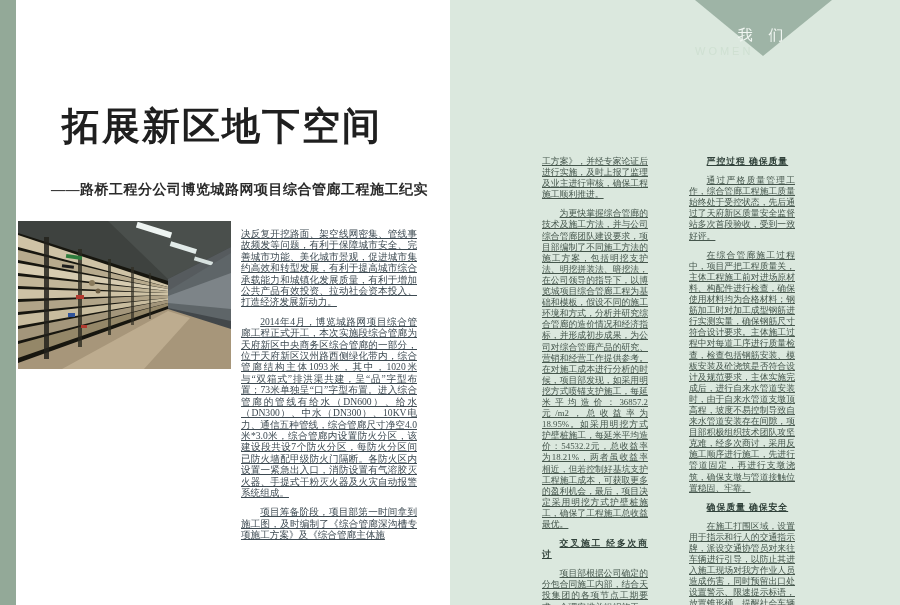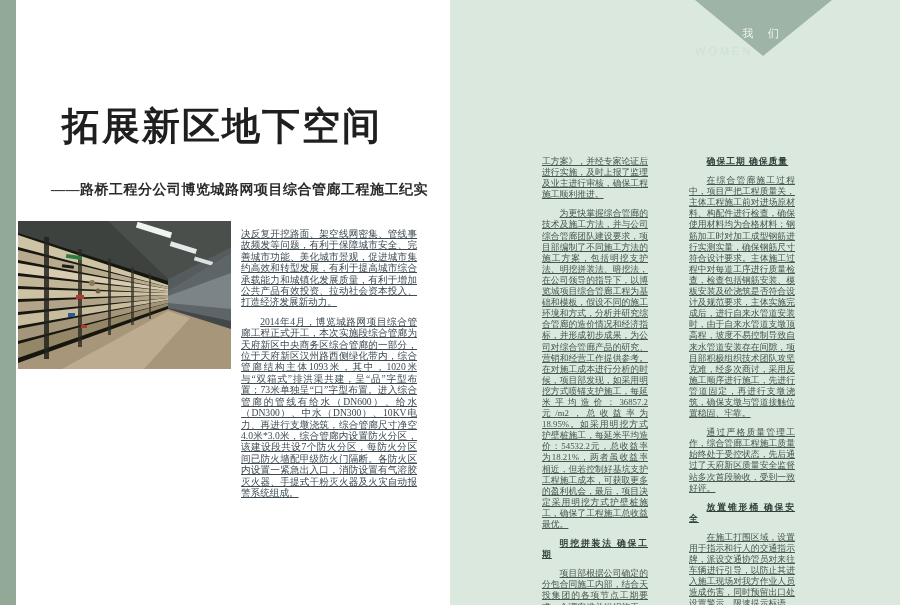--- a/index.html
+++ b/index.html
@@ -44,21 +44,21 @@
   .corner-tab{position:absolute;left:245px;top:0;width:137px;height:58px;}
   .corner-tab svg{display:block;width:100%;height:100%;}
   .tab-en{
     position:absolute;left:0;top:29px;width:137px;text-align:left;
     font-family:"Liberation Sans",sans-serif;font-size:11px;letter-spacing:3px;
     color:#cfe0d2;
     margin-top:16px;
   }
   .tab-zh{
     position:absolute;left:0;top:26px;width:137px;text-align:center;
-    font-size:11px;letter-spacing:6px;color:#f2f7f3;
+    font-size:15px;letter-spacing:6px;color:#f2f7f3;
   }
 </style>
 </head>
 <body>
 
 <div class="left-strip"></div>
 
 <div class="page-left">
   <div class="article-title">拓展新区地下空间</div>
   <div class="article-subtitle">——路桥工程分公司博览城路网项目综合管廊工程施工纪实</div>
@@ -107,39 +107,40 @@
       <rect x="63" y="104" width="6" height="3" fill="#b13a2f"></rect>
       <circle cx="74" cy="62" r="3" fill="#8a7b5c"></circle>
       <circle cx="80" cy="70" r="2.5" fill="#6e5f45"></circle>
     </svg>
   </div>
 
   <div id="col-left-1" class="col col-left">
     </div>
   <div id="col-left-2" class="col col-left">
       <p class="">决反复开挖路面、架空线网密集、管线事故频发等问题，有利于保障城市安全、完善城市功能、美化城市景观，促进城市集约高效和转型发展，有利于提高城市综合承载能力和城镇化发展质量，有利于增加公共产品有效投资、拉动社会资本投入、打造经济发展新动力。</p>
-      <p class="indent">2014年4月，博览城路网项目综合管廊工程正式开工，本次实施段综合管廊为天府新区中央商务区综合管廊的一部分，位于天府新区汉州路西侧绿化带内，综合管廊结构主体1093米，其中，1020米与“双箱式”排洪渠共建，呈“品”字型布置；73米单独呈“口”字型布置。进入综合管廊的管线有给水（DN600）、给水（DN300）、中水（DN300）、10KV电力、再进行支墩浇筑，综合管廊尺寸净空4.0米*3.0米，综合管廊内设置防火分区，该建设段共设7个防火分区，每防火分区间已防火墙配甲级防火门隔断。各防火区内设置一紧急出入口，消防设置有气溶胶灭火器、手提式干粉灭火器及火灾自动报警系统组成。</p>
+      <p class="indent">2014年4月，博览城路网项目综合管廊工程正式开工，本次实施段综合管廊为天府新区中央商务区综合管廊的一部分，位于天府新区汉州路西侧绿化带内，综合管廊结构主体1093米，其中，1020米与“双箱式”排洪渠共建，呈“品”字型布置；73米单独呈“口”字型布置。进入综合管廊的管线有给水（DN600）、给水（DN300）、中水（DN300）、10KV电力、通信五种管线，综合管廊尺寸净空4.0米*3.0米，综合管廊内设置防火分区，该建设段共设7个防火分区，每防火分区间已防火墙配甲级防火门隔断。各防火区内设置一紧急出入口，消防设置有气溶胶灭火器、手提式干粉灭火器及火灾自动报警系统组成。</p>
+      <p class="indent">项目筹备阶段，项目部第一时间拿到施工图，及时编制了《综合管廊深沟槽专项施工方案》及《综合管廊主体施</p>
     </div>
 </div>
 
 <div class="page-right">
   <div class="corner-tab">
     <svg viewBox="0 0 137 58" preserveAspectRatio="none">
       <polygon points="0,0 137,0 68,56" fill="#9eb4a6"></polygon>
     </svg>
     <div class="tab-en">WOMEN</div>
     <div class="tab-zh">我 们</div>
   </div>
 
   <div id="col-right-1" class="col col-right">
       <p class="">工方案》，并经专家论证后进行实施，及时上报了监理及业主进行审核，确保工程施工顺利推进。</p>
       <p class="indent">为更快掌握综合管廊的技术及施工方法，并与公司综合管廊团队建设要求，项目部编制了不同施工方法的施工方案，包括明挖支护法、明挖拼装法、暗挖法，在公司领导的指导下，以博览城项目综合管廊工程为基础和模板，假设不同的施工环境和方式，分析并研究综合管廊的造价情况和经济指标，并形成初步成果，为公司对综合管廊产品的研究、营销和经营工作提供参考。在对施工成本进行分析的时候，项目部发现，如采用明挖方式喷锚支护施工，每延米平均造价：36857.2元/m2，总收益率为18.95%。如采用明挖方式护壁桩施工，每延米平均造价：54532.2元，总收益率为18.21%，两者虽收益率相近，但若控制好基坑支护工程施工成本，可获取更多的盈利机会，最后，项目决定采用明挖方式护壁桩施工，确保了工程施工总收益最优。</p>
-      <p class="heading">明挖拼装法 确保工期</p>
+      <p class="heading">交叉施工 经多次商讨</p>
       <p class="indent">项目部根据公司确定的分包合同施工内部，结合天投集团的各项节点工期要求，合理安排并组织施工：要求排洪渠前期具备的施工条件段（宁波路至南京路）先行施工排洪渠及综合综合管廊、道路部</p>
     </div>
   <div id="col-right-2" class="col col-right">
-      <p class="heading">确保工期 确保质量</p>
+      <p class="heading">严控过程 确保质量</p>
+      <p class="indent">通过严格质量管理工作，综合管廊工程施工质量始终处于受控状态，先后通过了天府新区质量安全监督站多次首段验收，受到一致好评。</p>
       <p class="indent">在综合管廊施工过程中，项目严把工程质量关，主体工程施工前对进场原材料、构配件进行检查，确保使用材料均为合格材料；钢筋加工时对加工成型钢筋进行实测实量，确保钢筋尺寸符合设计要求。主体施工过程中对每道工序进行质量检查，检查包括钢筋安装、模板安装及砼浇筑是否符合设计及规范要求，主体实施完成后，进行自来水管道安装时，由于自来水管道支墩顶高程，坡度不易控制导致自来水管道安装存在间隙，项目部积极组织技术团队攻坚克难，经多次商讨，采用反施工顺序进行施工，先进行管道固定，再进行支墩浇筑，确保支墩与管道接触位置稳固、牢靠。</p>
-      <p class="indent">通过严格质量管理工作，综合管廊工程施工质量始终处于受控状态，先后通过了天府新区质量安全监督站多次首段验收，受到一致好评。</p>
-      <p class="heading">放置锥形桶 确保安全</p>
+      <p class="heading">确保质量 确保安全</p>
       <p class="indent">在施工打围区域，设置用于指示和行人的交通指示牌，派设交通协管员对来往车辆进行引导，以防止其进入施工现场对我方作业人员造成伤害，同时预留出口处设置警示、限速提示标语，放置锥形桶，提醒社会车辆通行。施工现场沿线出入口设置的安全提示牌，按照规定要求，对施工现场超过8小时不外运或不处理的裸土进行全覆盖，出入口设置专门的洗车池。</p>
     </div>
 </div>
 
 </body></html>

